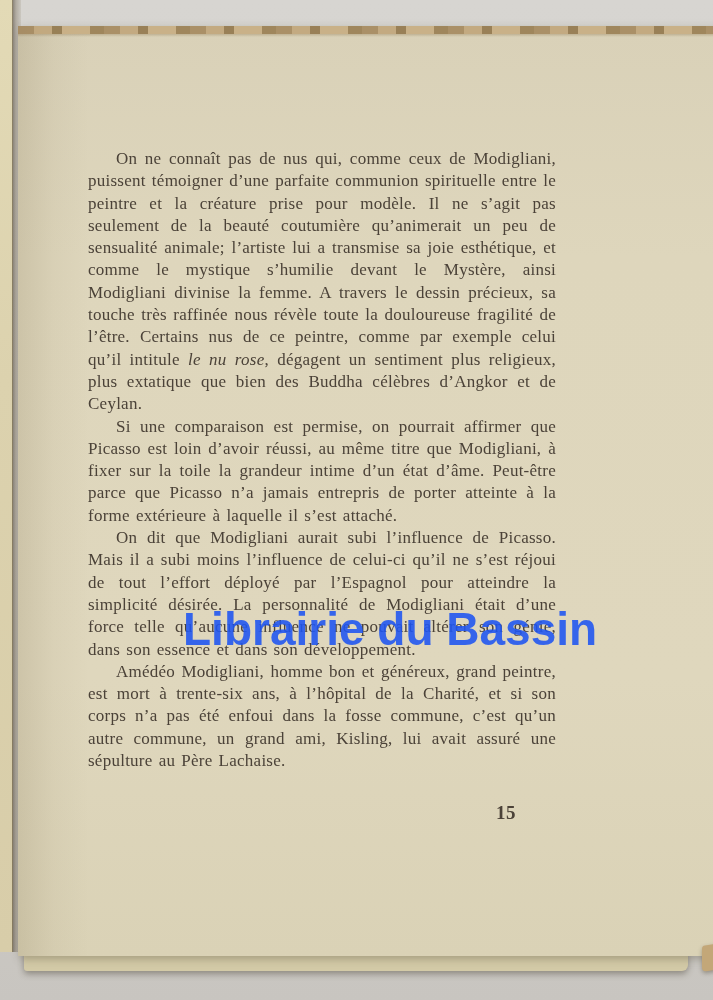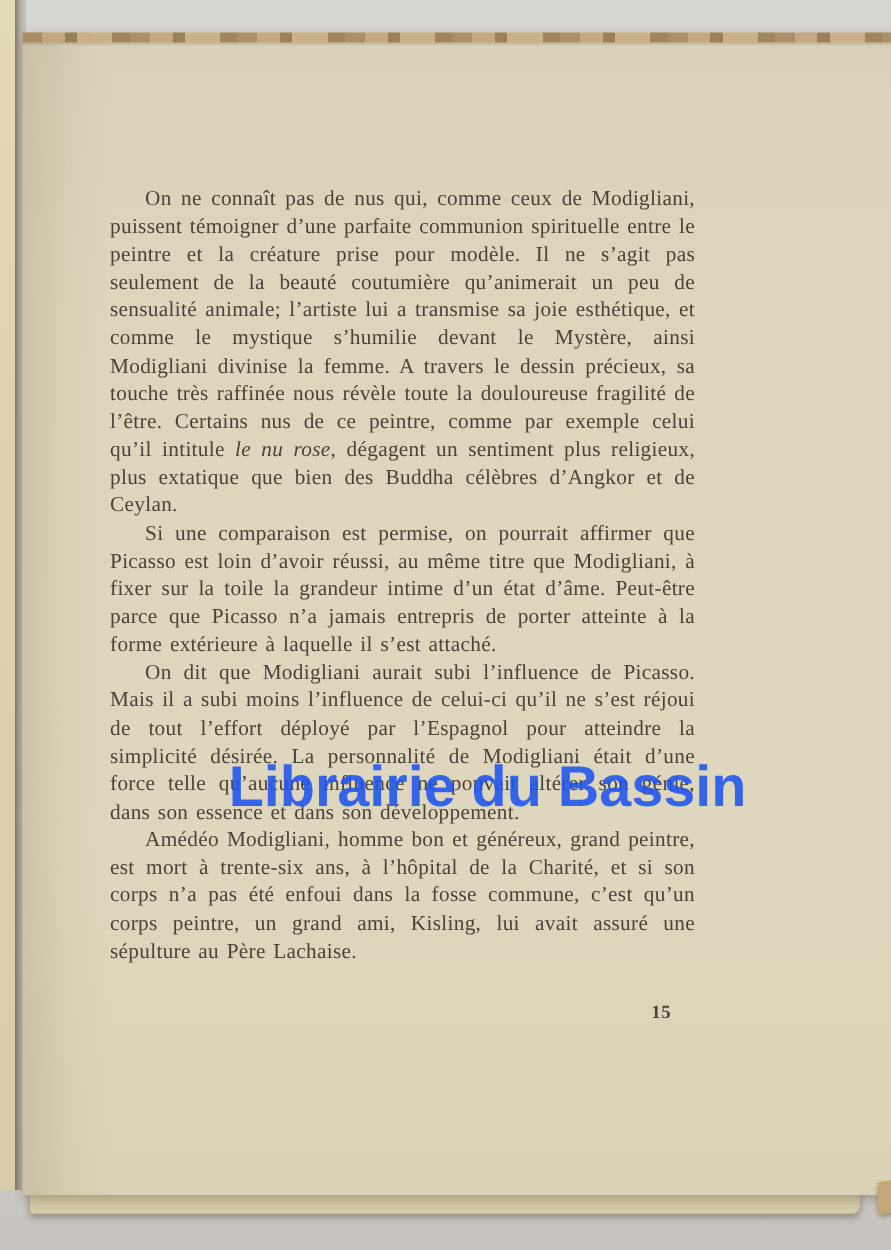--- a/index.html
+++ b/index.html
@@ -61,22 +61,22 @@
   }
   
   .text-block{
     position:absolute;left:70px;top:122px;width:468px;
     font-size:17px;line-height:22.3px;color:#4b4238;
     text-align:justify;letter-spacing:0.25px;word-spacing:1.6px;
   }
   .text-block p{margin:0;text-indent:28px;}
   .text-block .it{font-style:italic;}
   .page-number{
-    position:absolute;left:503px;top:776px;width:40px;
-    font-size:15px;font-weight:700;color:#4b4238;letter-spacing:0.5px;
+    position:absolute;left:478px;top:776px;width:40px;
+    font-size:19px;font-weight:700;color:#4b4238;letter-spacing:0.5px;
   }
   
   .watermark{
     position:absolute;left:183px;top:604px;z-index:5;
     font-family:"Liberation Sans", sans-serif;font-weight:700;
     font-size:46px;line-height:50px;letter-spacing:0px;
     color:#1e55f2;opacity:0.88;white-space:nowrap;
   }
 </style>
 </head>
@@ -91,21 +91,21 @@
 
   <div class="page">
     <div class="deckle-top"></div>
     <div class="fore-edge"></div>
     <div class="corner-pages"></div>
 
     <div class="text-block">
       <p><span>On ne connaît pas de nus qui, comme ceux de Modigliani, puissent témoigner d’une parfaite communion spirituelle entre le peintre et la créature prise pour modèle. Il ne s’agit pas seulement de la beauté coutumière qu’animerait un peu de sensualité animale; l’artiste lui a transmise sa joie esthétique, et comme le mystique s’humilie devant le Mystère, ainsi Modigliani divinise la femme. A travers le dessin précieux, sa touche très raffinée nous révèle toute la douloureuse fragilité de l’être. Certains nus de ce peintre, comme par exemple celui qu’il intitule </span><span class="it">le nu rose</span><span>, dégagent un sentiment plus religieux, plus extatique que bien des Buddha célèbres d’Angkor et de Ceylan.</span></p>
       <p>Si une comparaison est permise, on pourrait affirmer que Picasso est loin d’avoir réussi, au même titre que Modigliani, à fixer sur la toile la grandeur intime d’un état d’âme. Peut-être parce que Picasso n’a jamais entrepris de porter atteinte à la forme extérieure à laquelle il s’est attaché.</p>
       <p>On dit que Modigliani aurait subi l’influence de Picasso. Mais il a subi moins l’influence de celui-ci qu’il ne s’est réjoui de tout l’effort déployé par l’Espagnol pour atteindre la simplicité désirée. La personnalité de Modigliani était d’une force telle qu’aucune influence ne pouvait altérer son génie, dans son essence et dans son développement.</p>
-      <p>Amédéo Modigliani, homme bon et généreux, grand peintre, est mort à trente-six ans, à l’hôpital de la Charité, et si son corps n’a pas été enfoui dans la fosse commune, c’est qu’un corps peintre, un grand ami, Kisling, lui avait assuré une sépulture au Père Lachaise.</p>
+      <p>Amédéo Modigliani, homme bon et généreux, grand peintre, est mort à trente-six ans, à l’hôpital de la Charité, et si son corps n’a pas été enfoui dans la fosse commune, c’est qu’un autre commune, un grand ami, Kisling, lui avait assuré une sépulture au Père Lachaise.</p>
     </div>
 
     <div class="page-number">15</div>
   </div>
 
   <div class="watermark">Librairie du Bassin</div>
 
 </div>
 
 </body></html>

